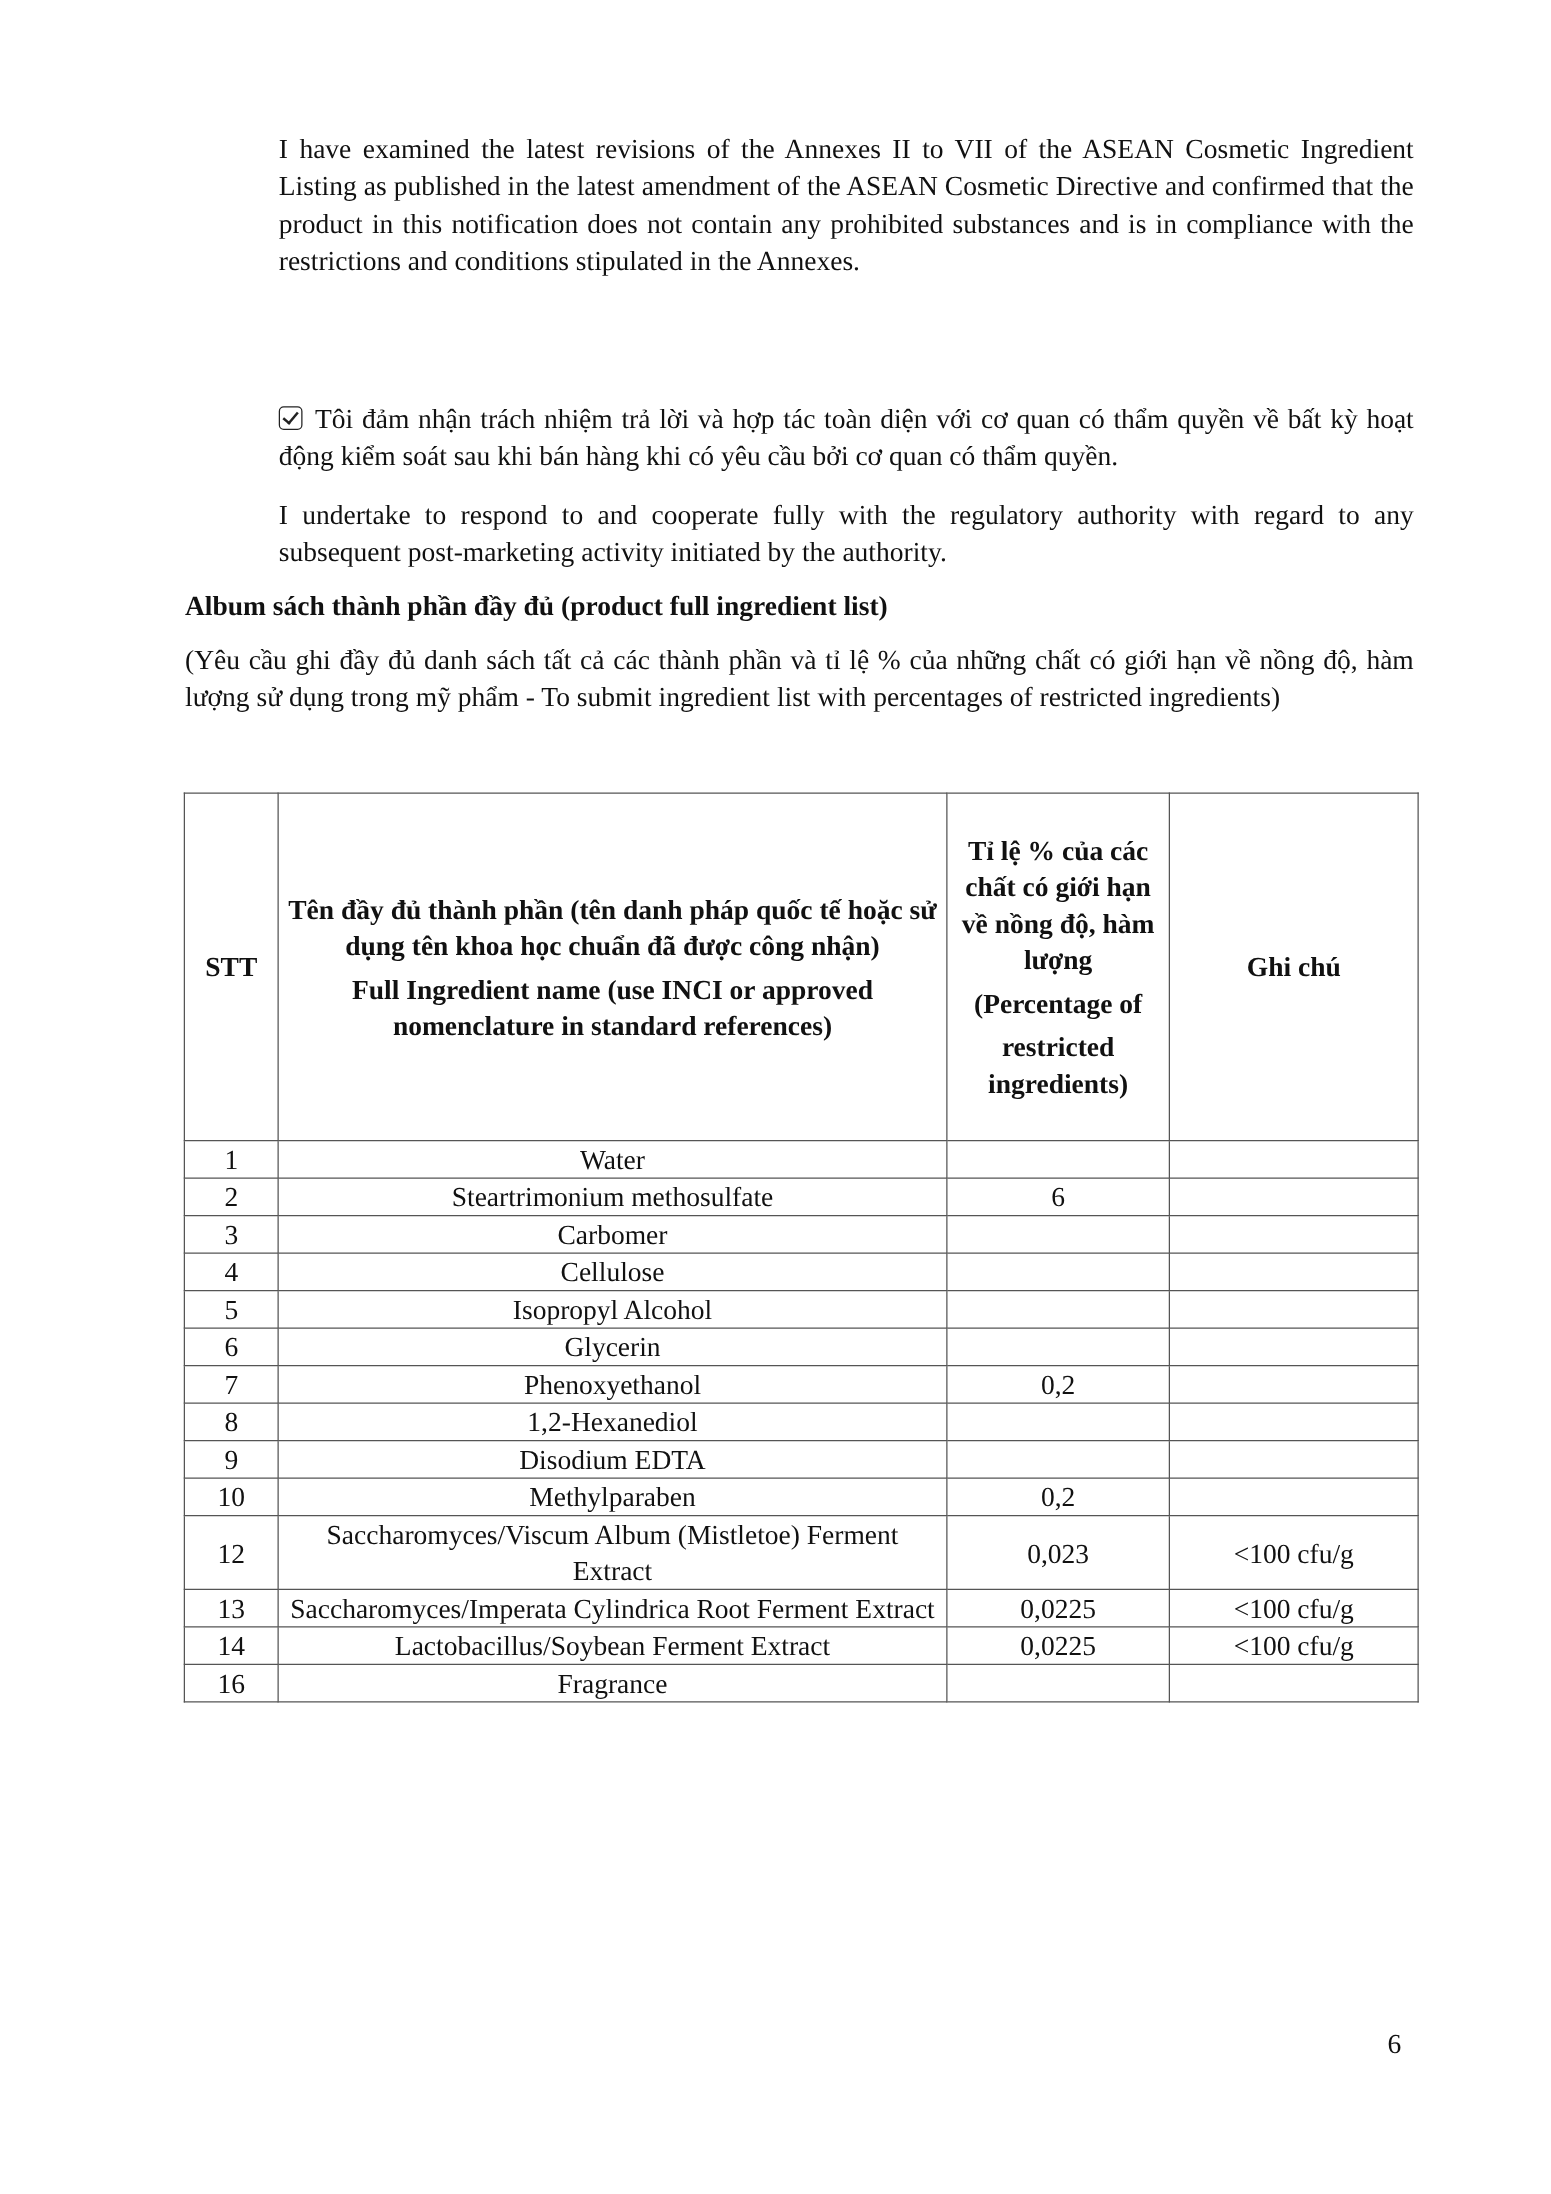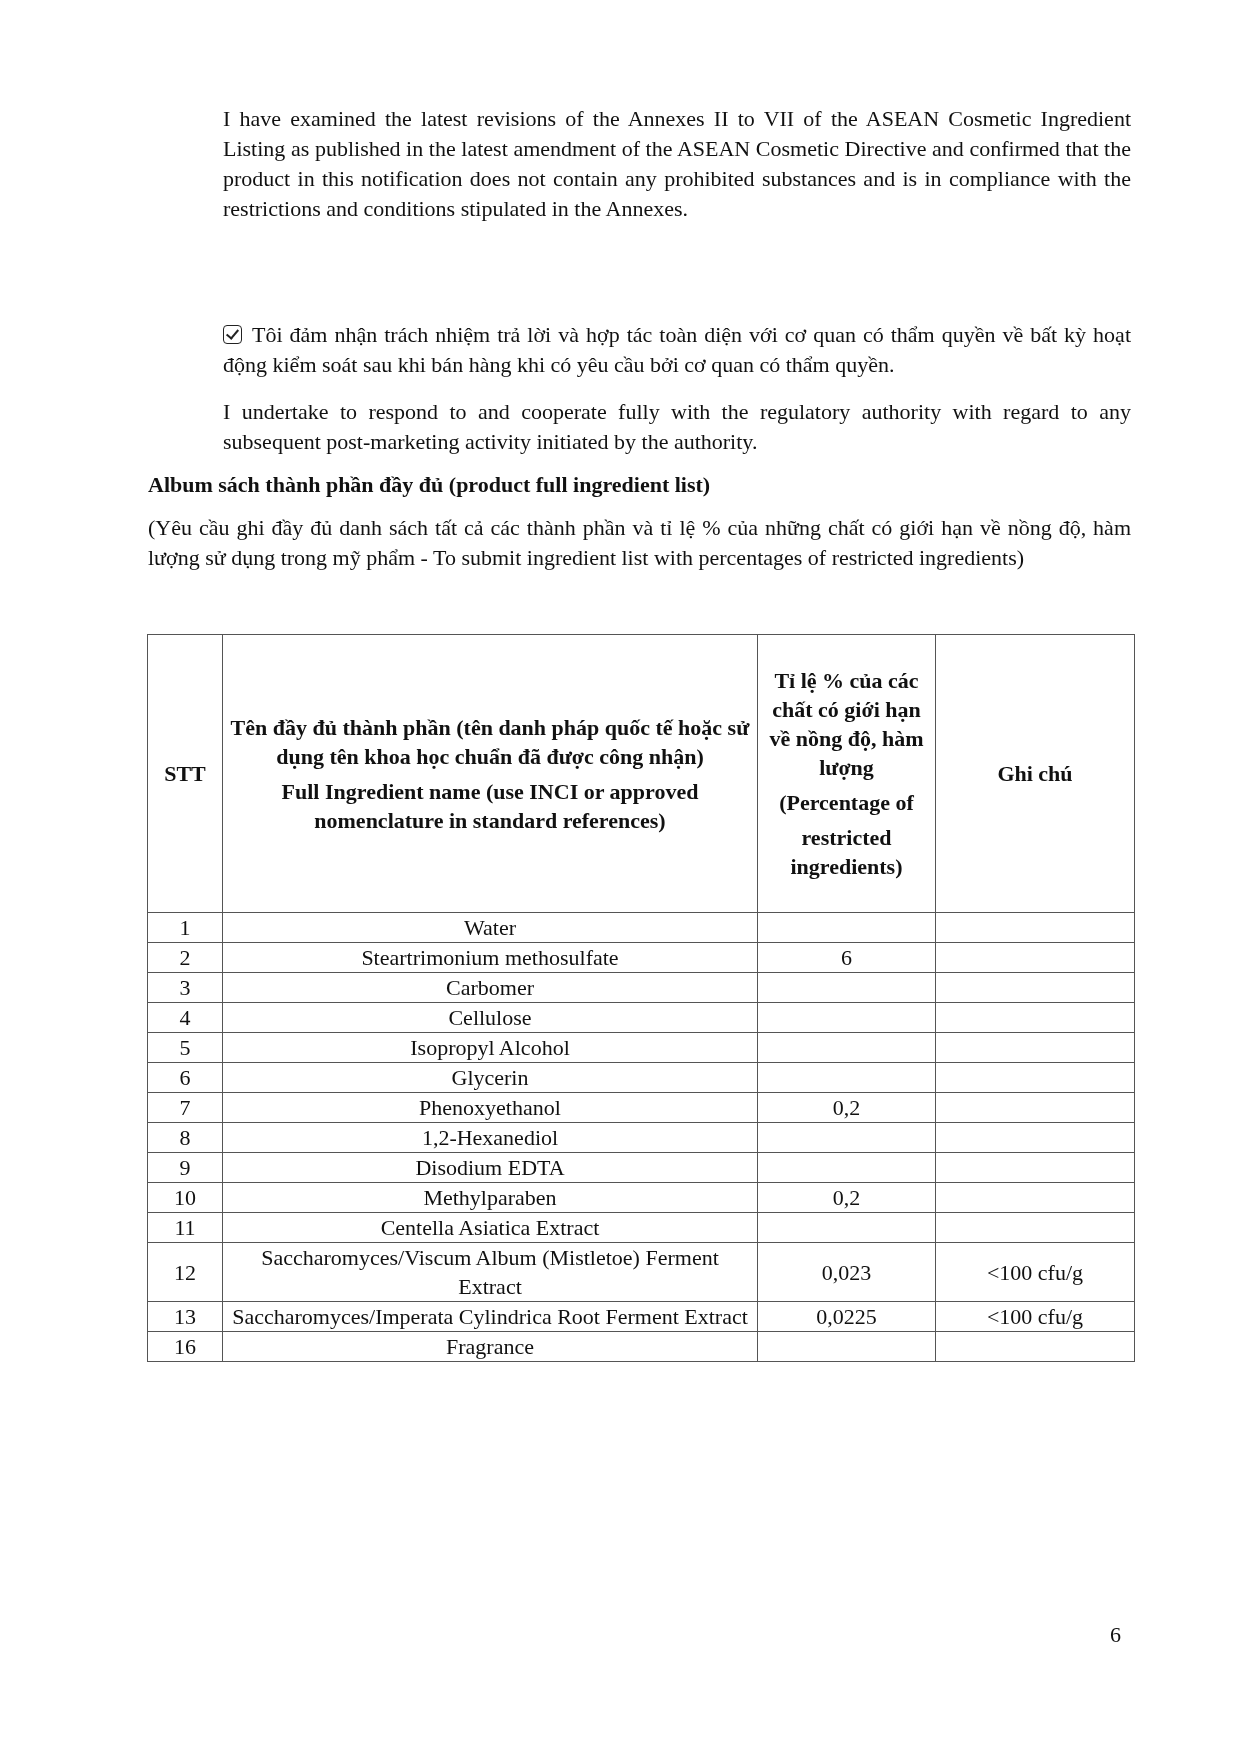--- a/index.html
+++ b/index.html
@@ -129,34 +129,34 @@
         <td></td>
         <td></td>
       </tr>
       <tr>
         <td>10</td>
         <td>Methylparaben</td>
         <td>0,2</td>
         <td></td>
       </tr>
       <tr>
-        <td>11</td>
-        <td>Centella Asiatica Extract</td>
-        <td></td>
-        <td></td>
-      </tr>
-      <tr>
         <td>12</td>
         <td>Saccharomyces/Viscum Album (Mistletoe) Ferment Extract</td>
         <td>0,023</td>
         <td>&lt;100 cfu/g</td>
       </tr>
       <tr>
         <td>13</td>
         <td>Saccharomyces/Imperata Cylindrica Root Ferment Extract</td>
+        <td>0,0225</td>
+        <td>&lt;100 cfu/g</td>
+      </tr>
+      <tr>
+        <td>14</td>
+        <td>Lactobacillus/Soybean Ferment Extract</td>
         <td>0,0225</td>
         <td>&lt;100 cfu/g</td>
       </tr>
       <tr>
         <td>16</td>
         <td>Fragrance</td>
         <td></td>
         <td></td>
       </tr>
     </tbody>

